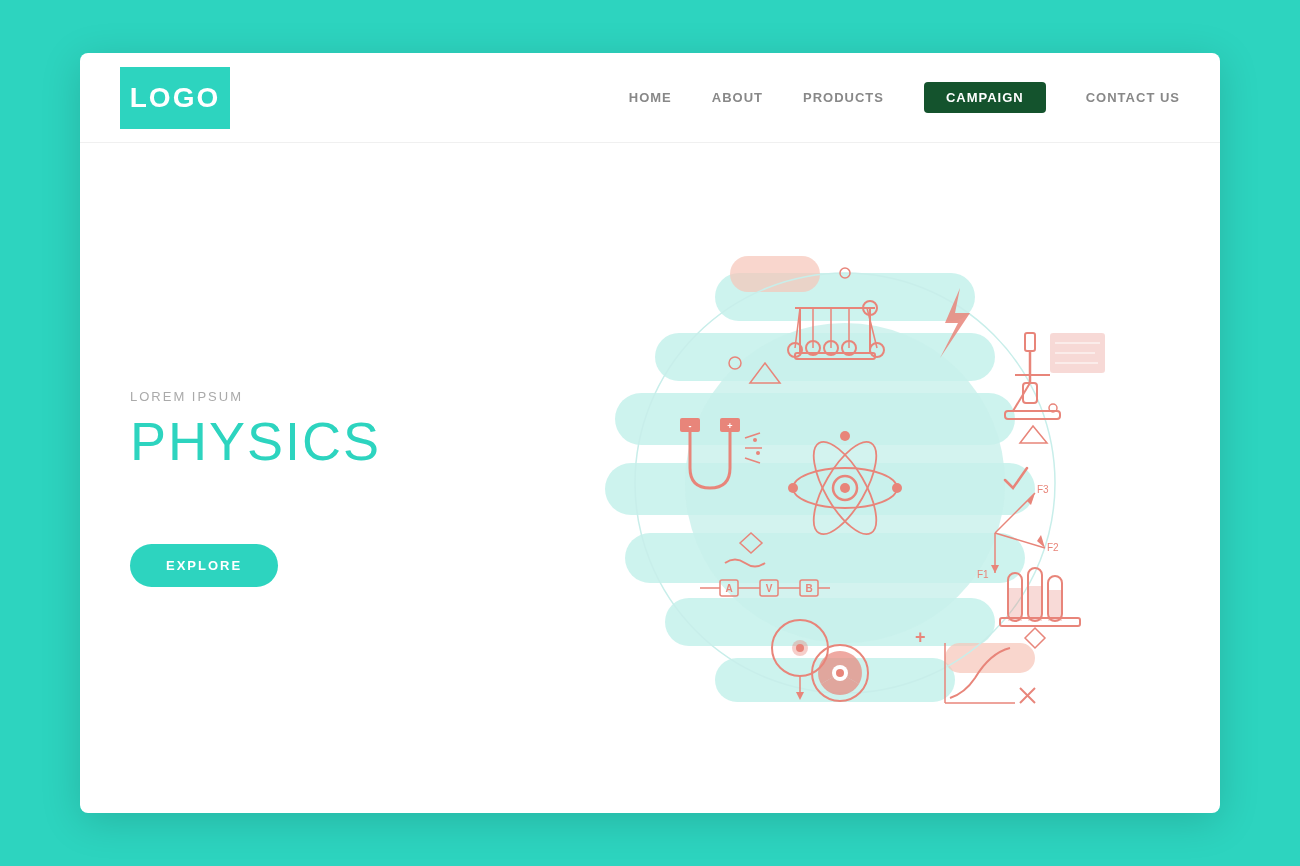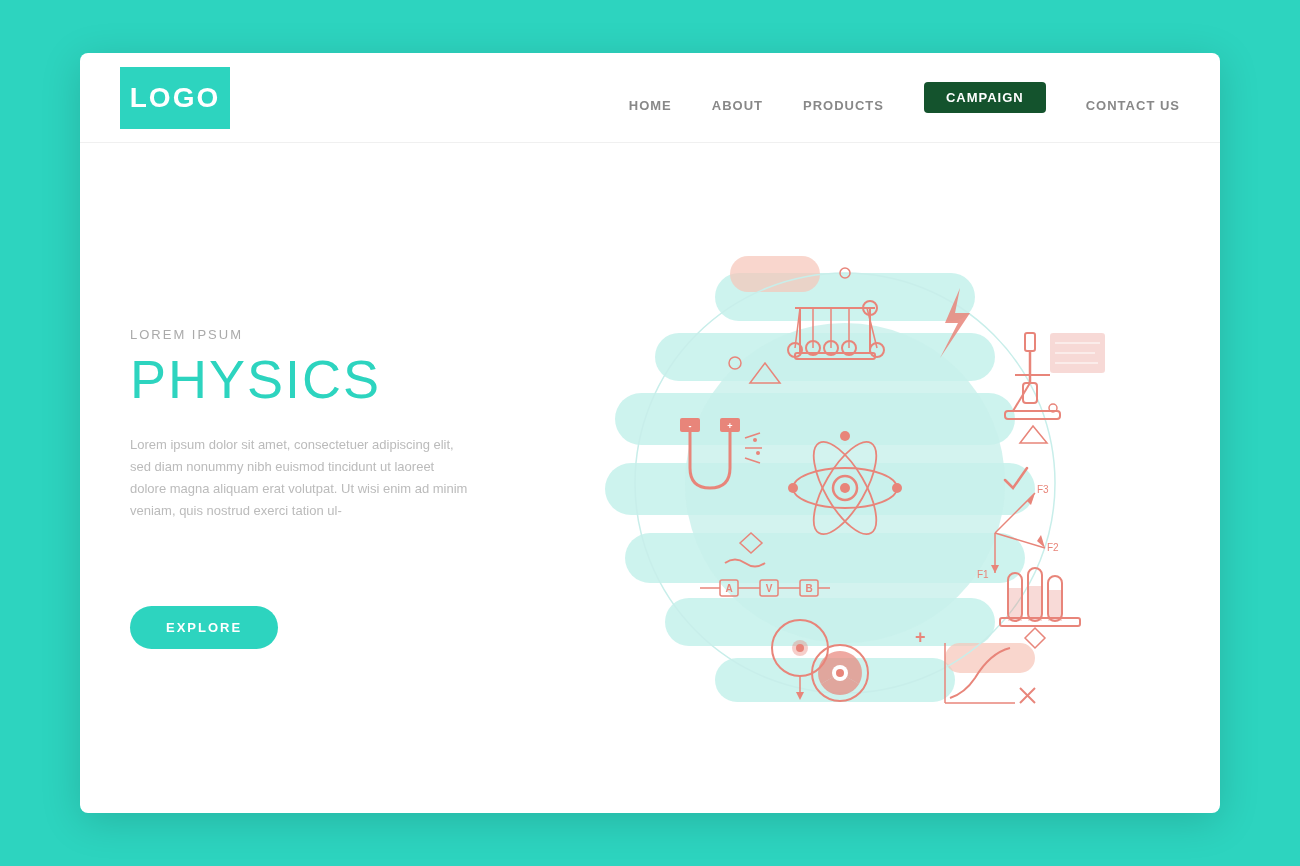--- a/index.html
+++ b/index.html
@@ -46,21 +46,21 @@
       height: 62px;
       display: flex;
       align-items: center;
       justify-content: center;
       letter-spacing: 2px;
       flex-shrink: 0;
     }
 
     .nav {
       display: flex;
-      align-items: flex-end;
+      align-items: center;
       margin-left: auto;
       gap: 40px;
     }
 
     .nav-item {
       font-size: 13px;
       font-weight: 600;
       letter-spacing: 1px;
       color: #888;
       cursor: pointer;
@@ -170,21 +170,20 @@
       <span class="nav-item active">CAMPAIGN</span>
       <span class="nav-item">CONTACT US</span>
     </nav>
   </header>
 
   <div class="main-content">
 
     <div class="left-panel">
       <div class="subtitle">LOREM IPSUM</div>
       <div class="main-title">PHYSICS</div>
-      <div class="description">Lorem ipsum dolor sit amet, consectetuer adipiscing elit, sed diam nonummy nibh euismod tincidunt ut laoreet dolore magna aliquam erat volutpat. Ut wisi enim ad minim veniam, quis nostrud exerci tation ul-</div>
       <button class="explore-btn">EXPLORE</button>
     </div>
 
     <div class="right-panel">
       <div class="illustration-container">
         <svg class="physics-svg" viewBox="0 0 580 580" xmlns="http://www.w3.org/2000/svg">
 
           <rect x="160" y="85" width="260" height="48" rx="24" fill="#b2ece5" opacity="0.65"></rect>
           <rect x="100" y="145" width="340" height="48" rx="24" fill="#b2ece5" opacity="0.65"></rect>
           <rect x="60" y="205" width="400" height="52" rx="26" fill="#b2ece5" opacity="0.65"></rect>

